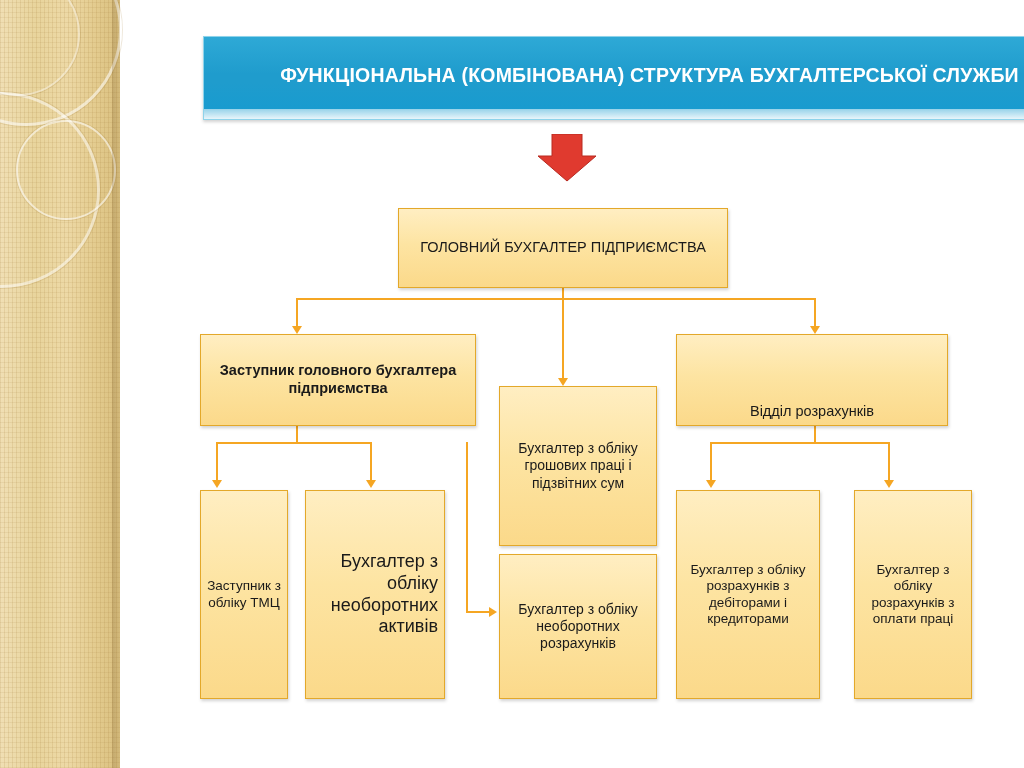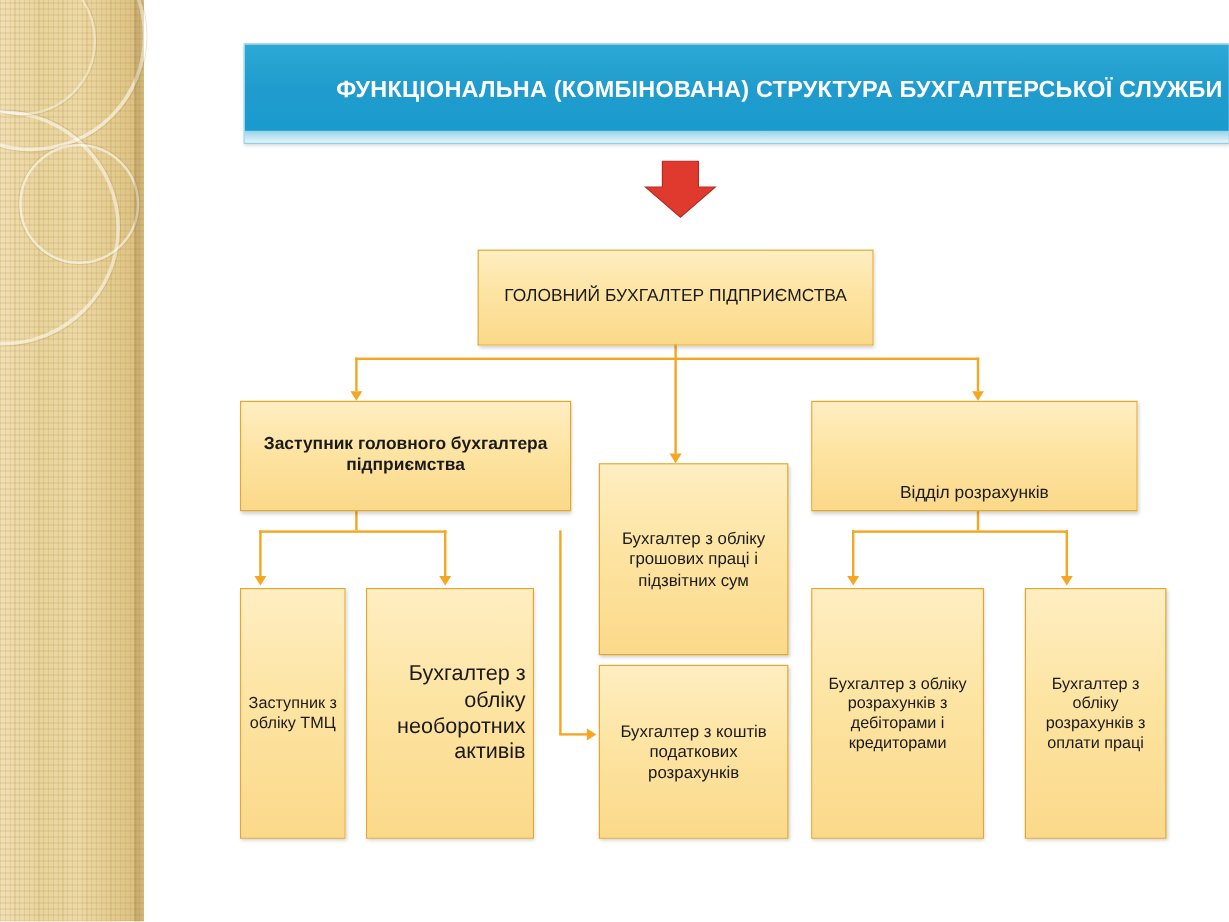--- a/index.html
+++ b/index.html
@@ -205,21 +205,21 @@
 
   <div class="node dept">
     <span class="lbl">Відділ розрахунків</span>
   </div>
 
   <div class="node cash">
     <span class="lbl">Бухгалтер  з обліку грошових праці і підзвітних сум</span>
   </div>
 
   <div class="node tax">
-    <span class="lbl">Бухгалтер  з коштів податкових розрахунків</span>
+    <span class="lbl">Бухгалтер  з обліку необоротних розрахунків</span>
   </div>
 
   <div class="node tmc">
     <span class="lbl">Заступник з обліку ТМЦ</span>
   </div>
 
   <div class="node nonneg">
     <span class="lbl">Бухгалтер з обліку необоротних активів</span>
   </div>
 

